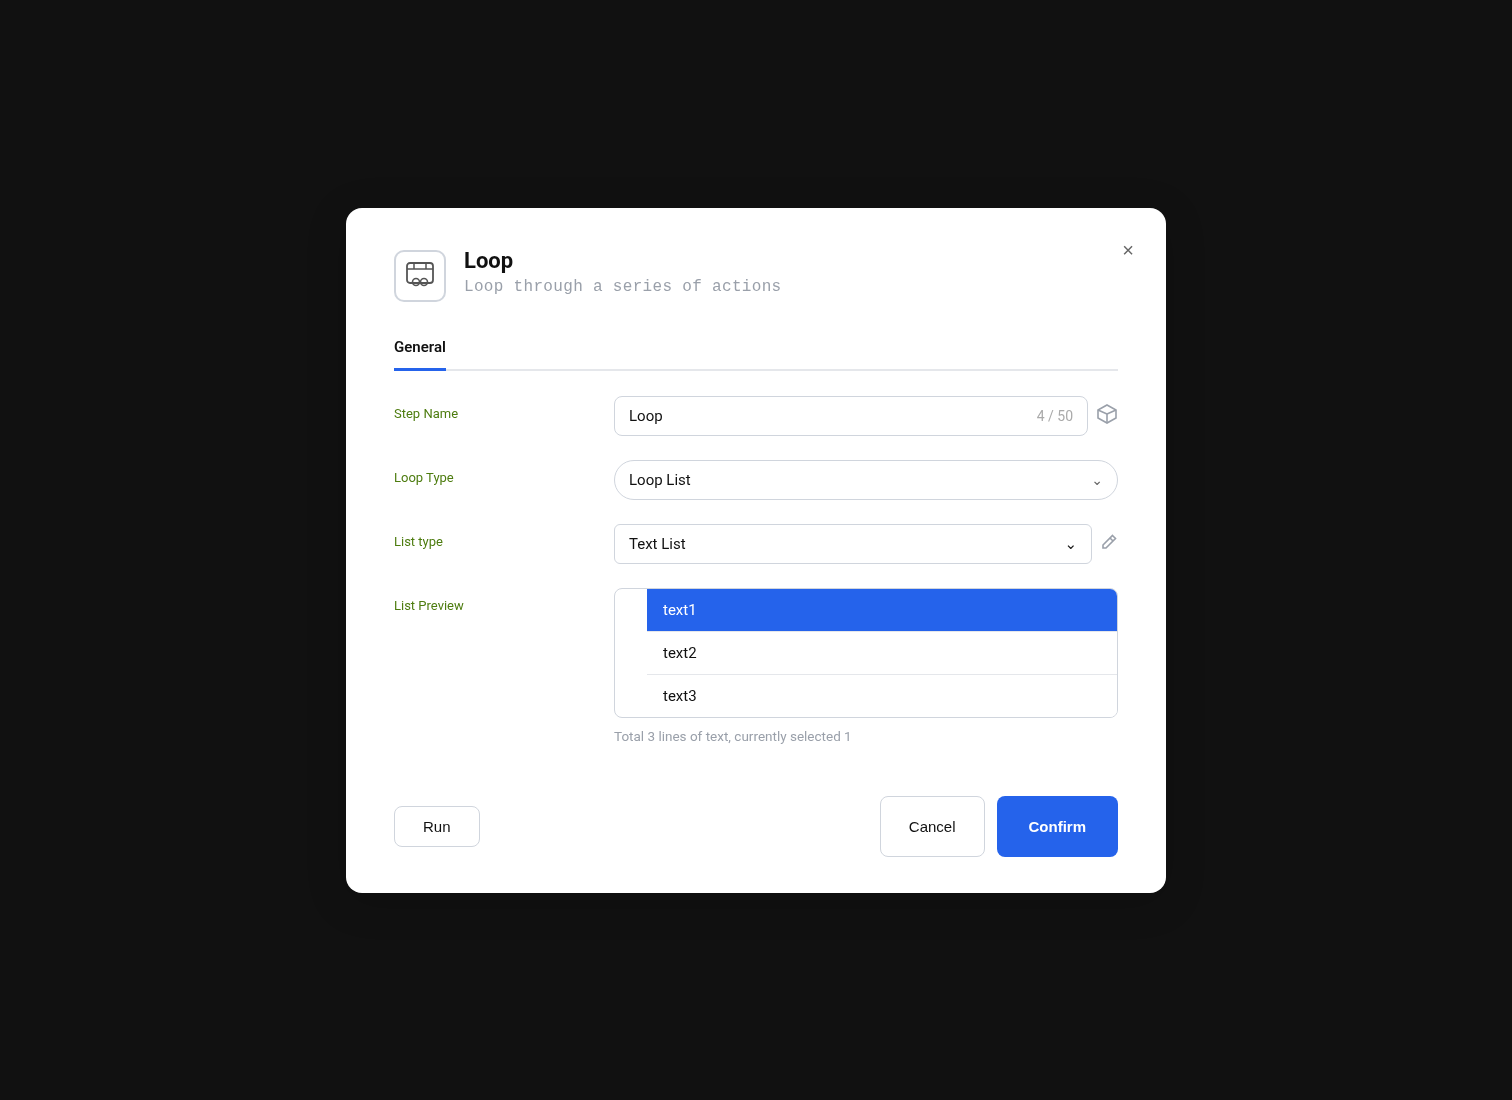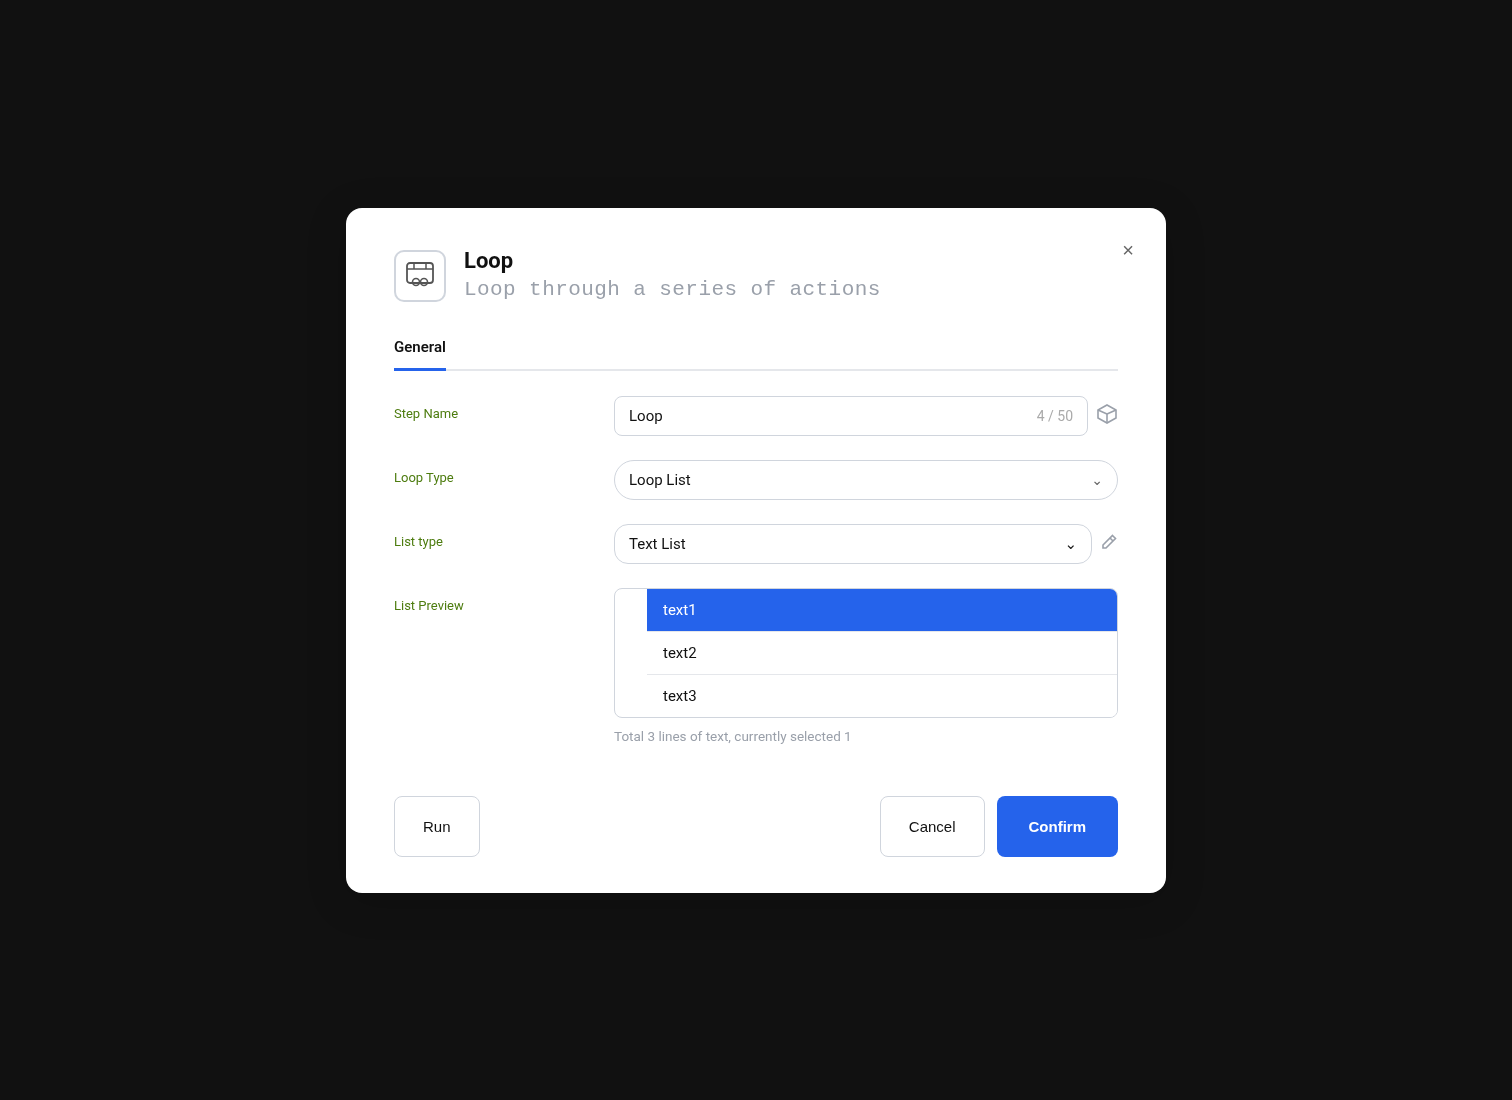--- a/index.html
+++ b/index.html
@@ -45,21 +45,21 @@
       margin-top: 2px;
     }
     .modal-title-block {}
     .modal-title {
       font-size: 22px;
       font-weight: 700;
       color: #111;
       line-height: 1.2;
     }
     .modal-subtitle {
-      font-size: 21px;
+      font-size: 16px;
       color: #9aa0aa;
       margin-top: 4px;
       font-family: 'Courier New', monospace;
       letter-spacing: 0.02em;
       text-align: center;
     }
     .close-btn {
       position: absolute;
       top: 28px;
       right: 28px;
@@ -145,21 +145,21 @@
       font-size: 14px;
     }
     .list-type-row {
       display: flex;
       align-items: center;
       gap: 8px;
     }
     .list-type-select {
       flex: 1;
       border: 1.5px solid #d0d5dd;
-      border-radius: 14px;
+      border-radius: 6px;
       padding: 10px 14px;
       font-size: 15px;
       color: #111;
       display: flex;
       align-items: center;
       justify-content: space-between;
       background: #fff;
       cursor: pointer;
     }
     .edit-icon {
@@ -189,20 +189,21 @@
       background: #2563eb;
       color: #fff;
     }
     .list-summary {
       margin-top: 10px;
       font-size: 13.5px;
       color: #9aa0aa;
     }
     .modal-footer {
       display: flex;
+      align-items: center;
       justify-content: space-between;
       margin-top: 36px;
       padding-top: 16px;
     }
     .btn-run {
       background: #fff;
       border: 1.5px solid #d0d5dd;
       border-radius: 8px;
       padding: 11px 28px;
       font-size: 15px;

